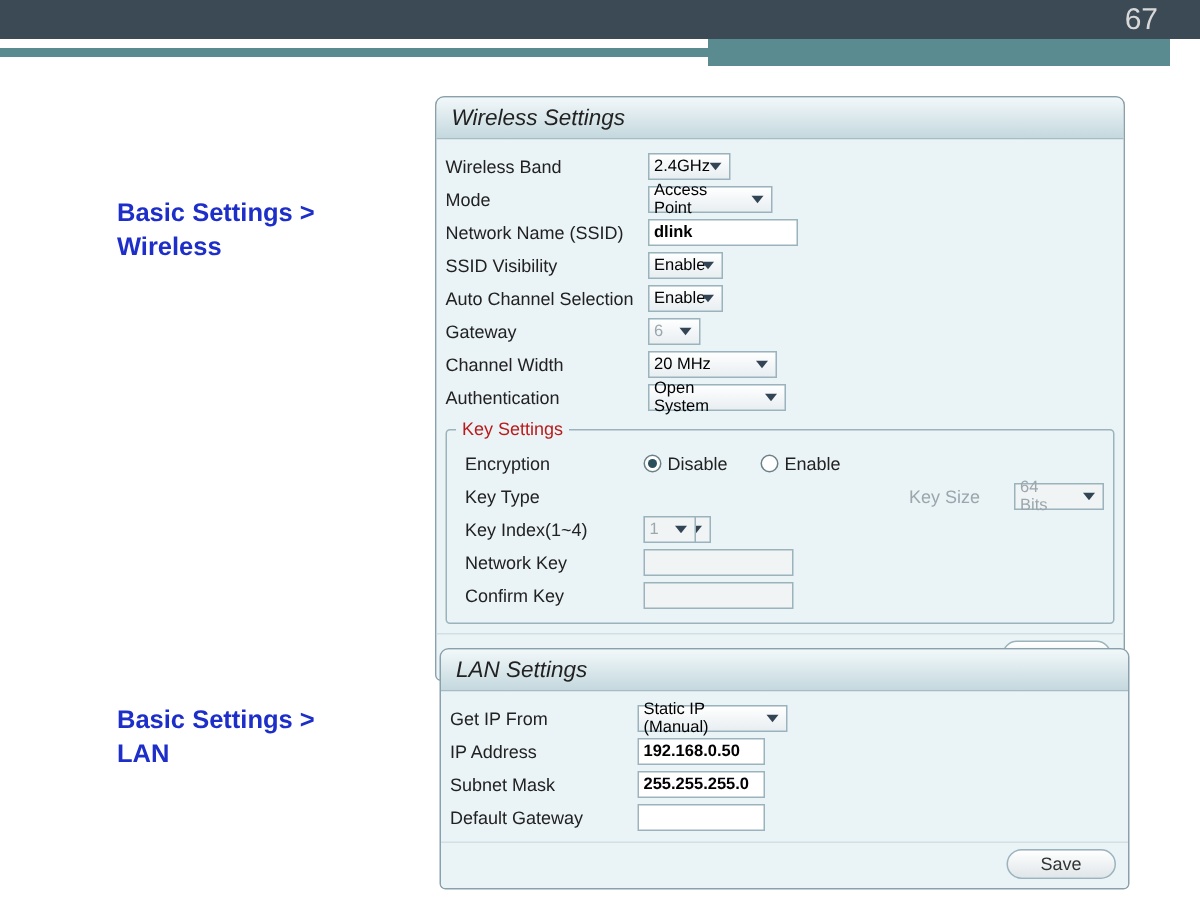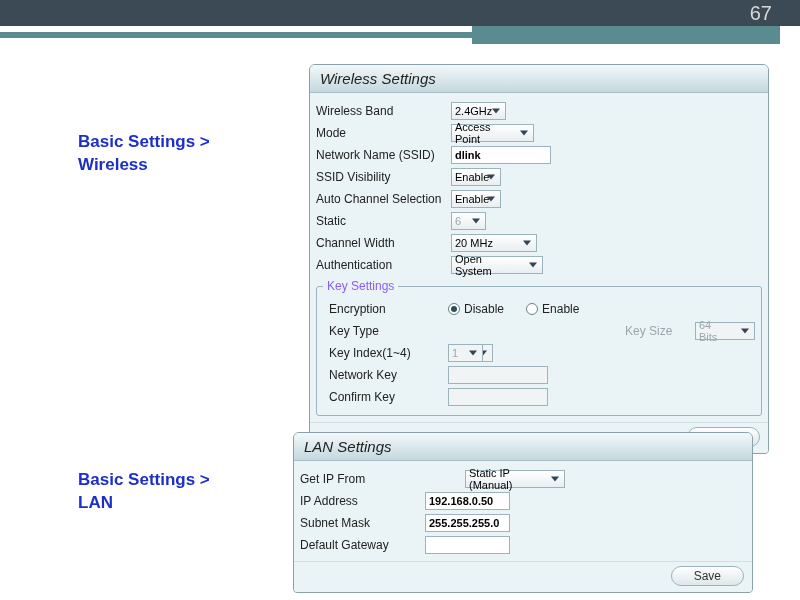--- a/index.html
+++ b/index.html
@@ -107,21 +107,21 @@
   }
   .txt { background:#fff;font-weight:bold; }
   fieldset.keyset {
     border: 1px solid #9bb3bc;
     border-radius: 3px;
     margin: 4px 0 2px 0;
     padding: 4px 6px 6px 6px;
   }
   fieldset.keyset legend {
     font-size: 12px;
-    color: #8b5cf6;
+    color: #b91c1c;
     padding: 0 4px;
   }
   .keyset .row .lbl { width: 125px; padding-left: 6px; }
   .radio {
     width: 12px; height: 12px; border-radius: 50%;
     border: 1px solid #6c8089; display:inline-block;
     margin-right:4px; vertical-align: middle; background:#fff;
     position: relative;
   }
   .radio.checked::after{
@@ -159,21 +159,21 @@
     <div class="right"></div>
 </div>
 
 <div class="content">
 
   <div class="section-label" style="left:78px; top:62px;">
     <span>Basic Settings &gt;</span><br>
     <span>Wireless</span>
   </div>
 
-  <div class="panel" style="left:309px; top:20px; width:460px;">
+  <div class="panel" style="left:290px; top:20px; width:460px;">
     <div class="panel-header">Wireless Settings</div>
     <div class="panel-body">
       <div class="row">
         <span class="lbl">Wireless Band</span>
         <span class="sel" style="width:55px;">2.4GHz</span>
       </div>
       <div class="row">
         <span class="lbl">Mode</span>
         <span class="sel" style="width:83px;">Access Point</span>
       </div>
@@ -183,21 +183,21 @@
       </div>
       <div class="row">
         <span class="lbl">SSID Visibility</span>
         <span class="sel" style="width:50px;">Enable</span>
       </div>
       <div class="row">
         <span class="lbl">Auto Channel Selection</span>
         <span class="sel" style="width:50px;">Enable</span>
       </div>
       <div class="row">
-        <span class="lbl">Static</span>
+        <span class="lbl">Gateway</span>
         <span class="sel disabled" style="width:26px;">6</span>
       </div>
       <div class="row">
         <span class="lbl">Channel Width</span>
         <span class="sel" style="width:86px;">20 MHz</span>
       </div>
       <div class="row">
         <span class="lbl">Authentication</span>
         <span class="sel" style="width:92px;">Open System</span>
       </div>
@@ -240,21 +240,21 @@
   <div class="section-label" style="left:78px; top:400px;">
     <span>Basic Settings &gt;</span><br>
     <span>LAN</span>
   </div>
 
   <div class="panel" style="left:293px; top:388px; width:460px;">
     <div class="panel-header">LAN Settings</div>
     <div class="panel-body">
       <div class="row">
         <span class="lbl" style="width:125px;">Get IP From</span>
-        <span class="sel" style="width:100px;margin-left:40px;">Static IP (Manual)</span>
+        <span class="sel" style="width:100px;">Static IP (Manual)</span>
       </div>
       <div class="row">
         <span class="lbl" style="width:125px;">IP Address</span>
         <input class="txt" style="width: 85px;" value="192.168.0.50">
       </div>
       <div class="row">
         <span class="lbl" style="width:125px;">Subnet Mask</span>
         <input class="txt" style="width: 85px;" value="255.255.255.0">
       </div>
       <div class="row">

